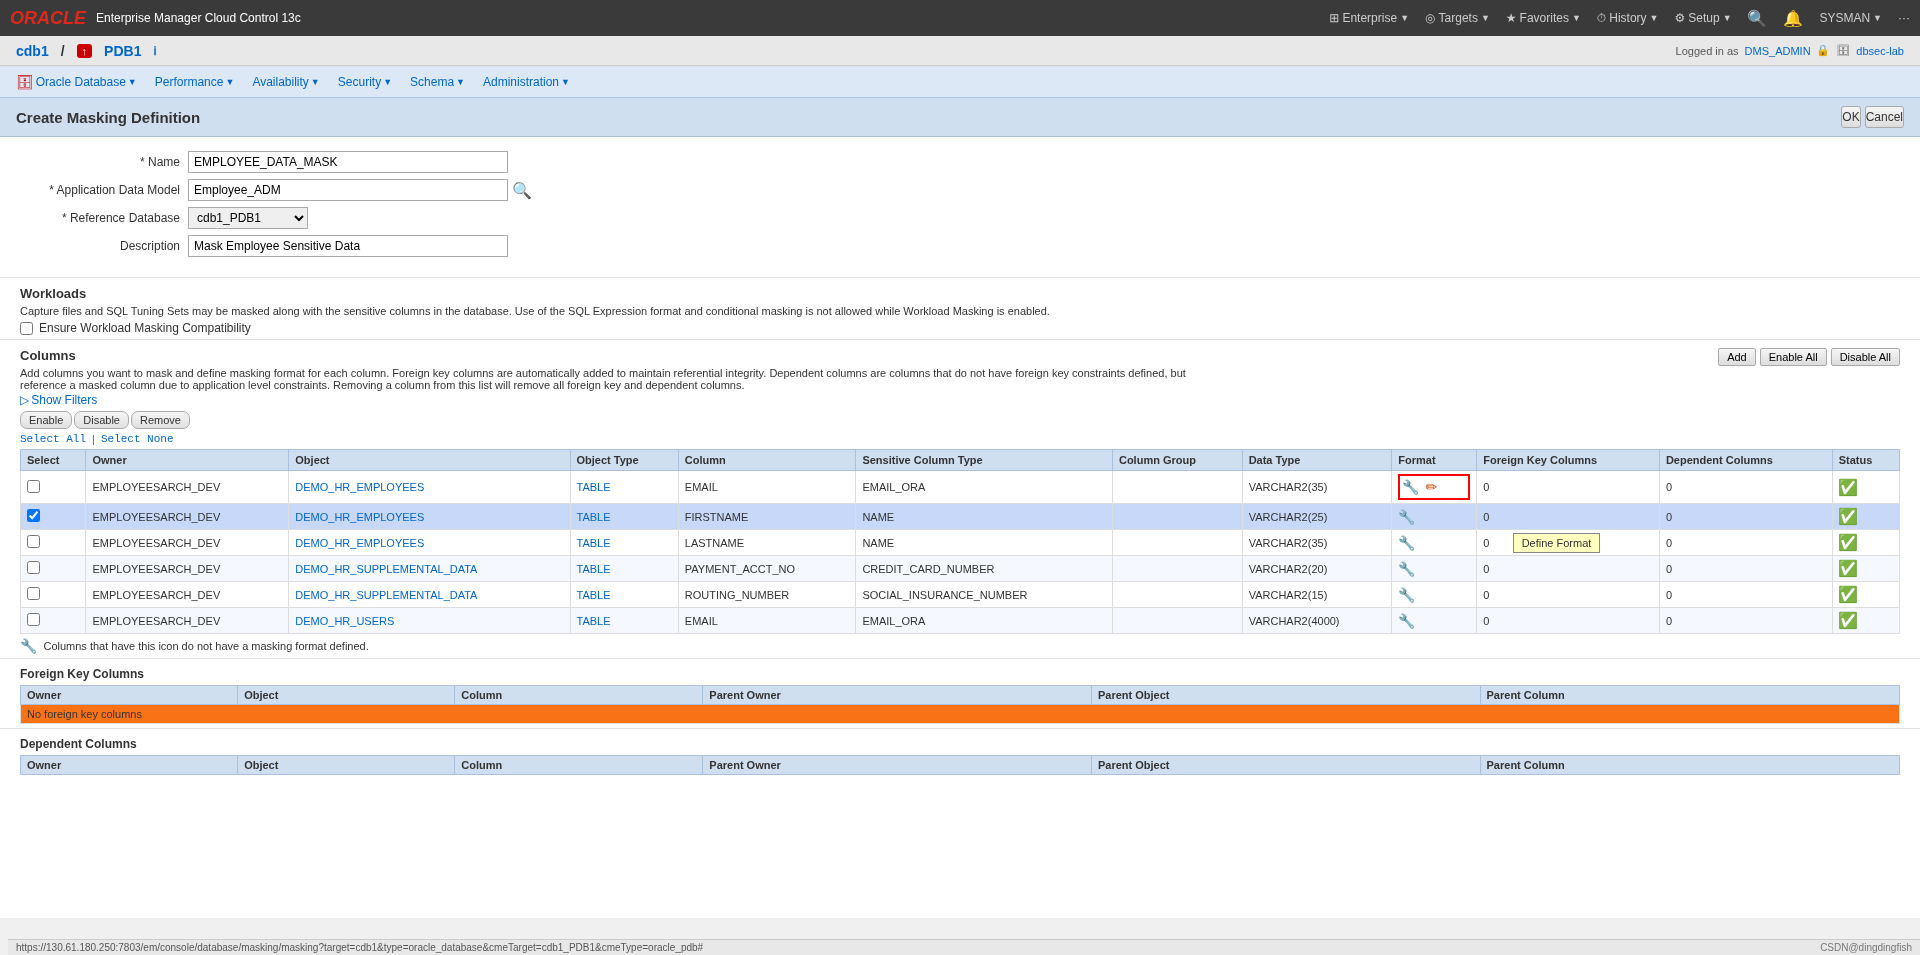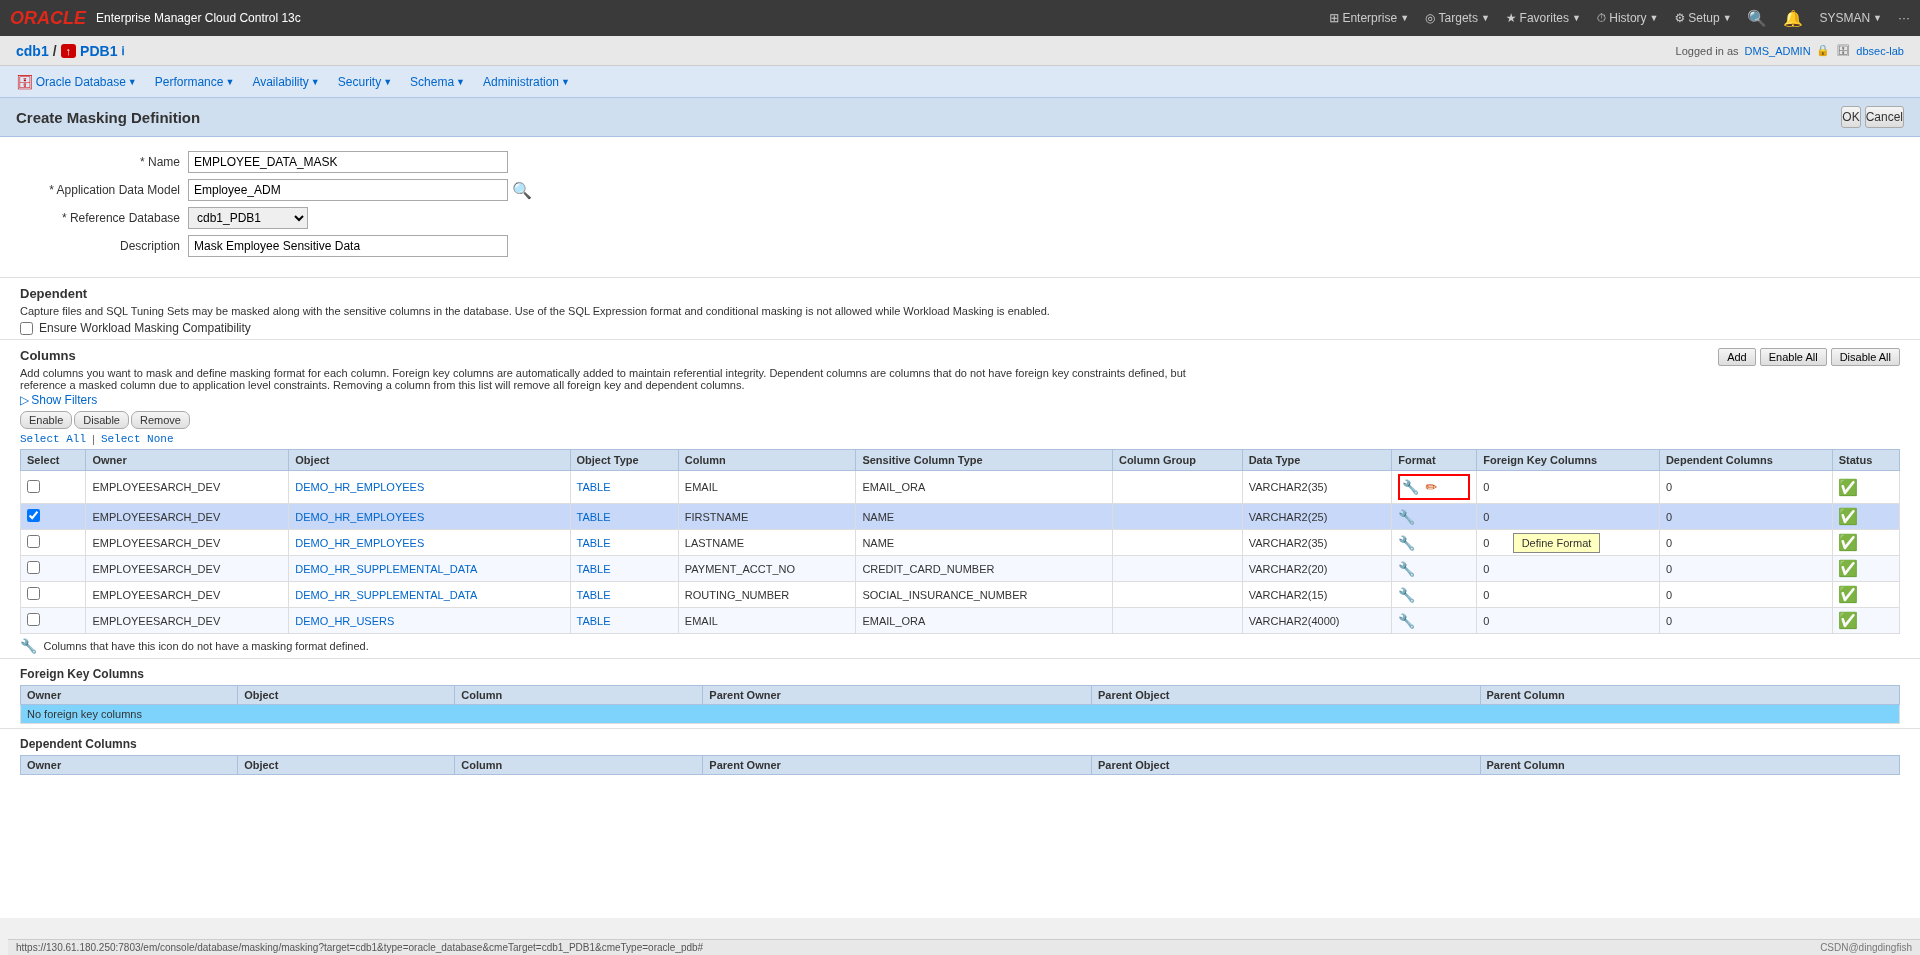--- a/index.html
+++ b/index.html
@@ -44,21 +44,21 @@
       background: #e8e8e8;
       border-bottom: 1px solid #ccc;
       padding: 6px 16px;
       display: flex;
       align-items: center;
       justify-content: space-between;
     }
     #breadcrumb-bar .breadcrumb-left {
       display: flex;
       align-items: center;
-      gap: 4px;
+      gap: 12px;
       font-size: 14px;
       font-weight: bold;
     }
     #breadcrumb-bar .breadcrumb-right {
       font-size: 11px;
       color: #555;
       display: flex;
       align-items: center;
       gap: 6px;
     }
@@ -357,21 +357,21 @@
     .sub-table th {
       background: #d0dff0;
       border: 1px solid #aac0dd;
       padding: 3px 6px;
       text-align: left;
       font-weight: bold;
     }
     .sub-table td {
       border: 1px solid #ddd;
       padding: 3px 6px;
-      background: #7dd3fc;
+      background: #f97316;
     }
     .no-data-msg {
       font-size: 11px;
       color: #333;
       padding: 4px 0;
     }
 
     
     #status-bar {
       background: #e8e8e8;
@@ -503,21 +503,21 @@
         <option>cdb1_PDB1</option>
       </select>
     </div>
     <div class="form-row">
       <div class="form-label">Description</div>
       <input class="form-input" type="text" value="Mask Employee Sensitive Data" style="">
     </div>
   </div>
 
   <div id="workloads-section">
-    <div class="section-title">Dependent</div>
+    <div class="section-title">Workloads</div>
     <div class="section-desc">Capture files and SQL Tuning Sets may be masked along with the sensitive columns in the database. Use of the SQL Expression format and conditional masking is not allowed while Workload Masking is enabled.</div>
     <div class="checkbox-row">
       <input type="checkbox" style="">
       <span>Ensure Workload Masking Compatibility</span>
     </div>
   </div>
 
   <div id="columns-section">
     <div class="columns-header">
       <div>

